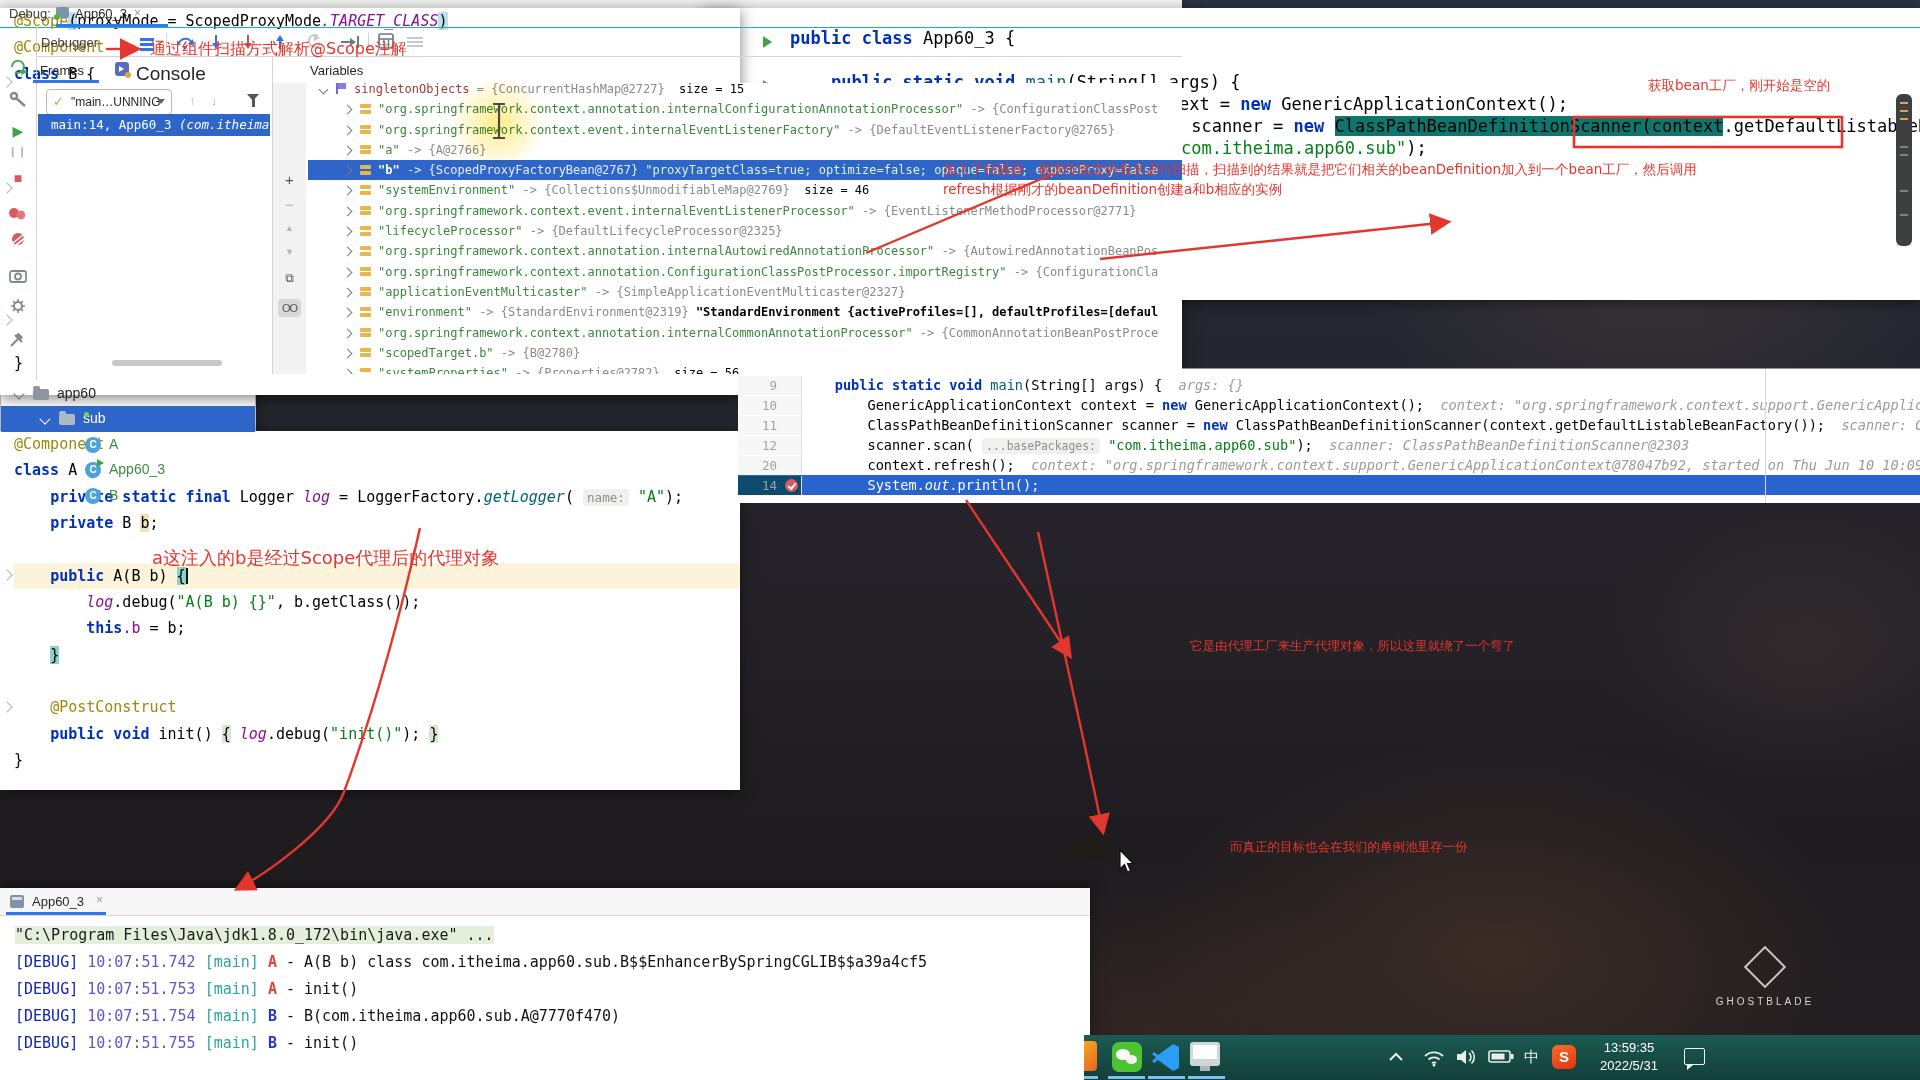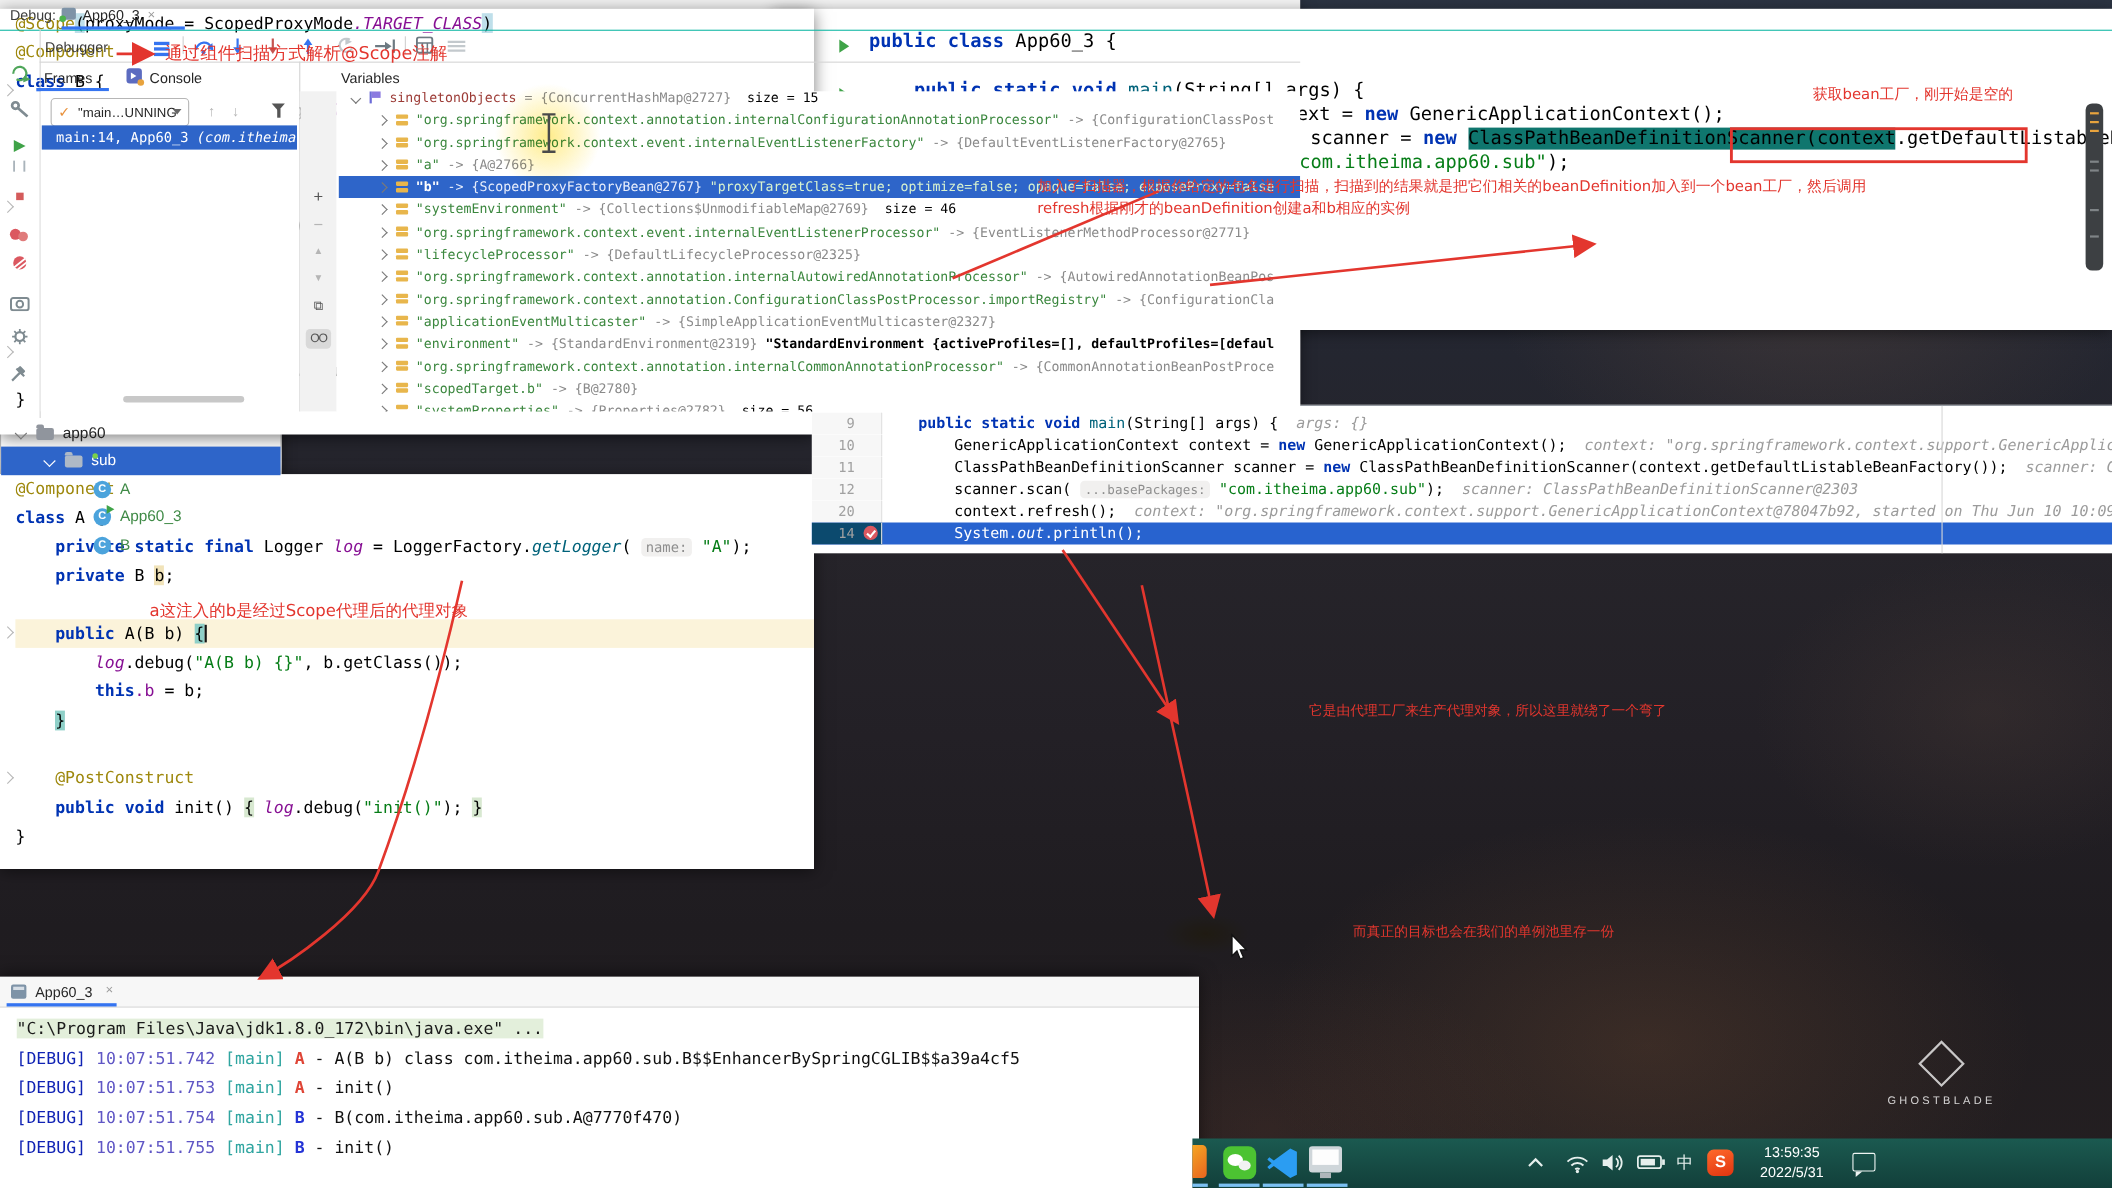--- a/index.html
+++ b/index.html
@@ -86,21 +86,21 @@
   .dbg-toolbar{position:absolute;left:36px;top:27px;width:1146px;height:29px;border-bottom:1px solid #d4d4d4;}
   .tb-label{position:absolute;left:41px;top:35px;font-size:13px;color:#3c3c3c;}
   .ham{position:absolute;left:140px;top:38px;width:14px;height:2.5px;background:#3574f0;box-shadow:0 5px 0 #3574f0,0 10px 0 #3574f0;}
   .tsep{position:absolute;top:33px;width:1px;height:16px;background:#d0d0d0;}
   .dbg-tabsrow{position:absolute;left:36px;top:56px;width:1146px;height:27px;}
   .ftab{position:absolute;left:40px;top:63px;font-size:13px;color:#262626;}
   .ftabline{position:absolute;left:33px;top:80px;width:66px;height:3px;background:#3574f0;}
   .ctab-icon{position:absolute;left:115px;top:62px;width:14px;height:14px;background:#5c6bc0;border-radius:3px;}
   .ctab-icon::before{content:"";position:absolute;left:4px;top:4px;border-left:5px solid #fff;border-top:3px solid transparent;border-bottom:3px solid transparent;}
   .ctab-icon::after{content:"";position:absolute;right:-2px;bottom:-2px;width:6px;height:6px;border-radius:50%;background:#e8a33d;}
-  .ctab{position:absolute;left:136px;top:63px;font-size:13px;color:#262626;}
+  .ctab{position:absolute;left:136px;top:63px;font-size:19px;color:#262626;}
   .vlabel{position:absolute;left:310px;top:63px;font-size:13px;color:#262626;}
   .vdivider{position:absolute;left:272px;top:56px;width:1px;height:318px;background:#d4d4d4;}
   .frames-panel{position:absolute;left:37px;top:83px;width:235px;height:291px;background:#fff;}
   .dropdown{position:absolute;left:9px;top:6px;width:124px;height:24px;background:#fff;border:1px solid #b6b6b6;border-radius:4px;}
   .dd-check{position:absolute;left:6px;top:4px;color:#e8913c;font-size:13px;font-weight:bold;}
   .dd-label{position:absolute;left:24px;top:5px;font-size:12px;color:#262626;}
   .dd-arrow{position:absolute;right:6px;top:9px;width:0;height:0;border-top:5px solid #666;border-left:4px solid transparent;border-right:4px solid transparent;}
   .fr-up,.fr-dn{position:absolute;top:10px;font-size:13px;color:#b5b5b5;}
   .funnel{position:absolute;left:210px;top:11px;width:0;height:0;border-top:7px solid #555;border-left:6px solid transparent;border-right:6px solid transparent;}
   .funnel::after{content:"";position:absolute;left:-1.5px;top:-2px;width:3px;height:8px;background:#555;}
@@ -500,17 +500,17 @@
     <g stroke="#4a4a4a" stroke-width="2.2">
       <path d="M499,104 v34 M493,104 h12 M493,138 h12"></path>
     </g>
     <polygon points="1120,850 1120,869 1124.5,864.5 1127.5,872 1130.5,870.5 1127.5,863.5 1133,863.5" fill="#fff" stroke="#111" stroke-width="1.2"></polygon>
   </svg>
 
   <div class="redtext" style="left:150px;top:39px;font-size:16px">通过组件扫描方式解析@Scope注解</div>
   <div class="redtext" style="left:1648px;top:77px;font-size:13.5px">获取bean工厂，刚开始是空的</div>
   <div class="redtext" style="left:943px;top:161px;font-size:13.5px">加入了扫描器，根据你给定的包名进行扫描，扫描到的结果就是把它们相关的beanDefinition加入到一个bean工厂，然后调用</div>
   <div class="redtext" style="left:943px;top:181px;font-size:13.5px">refresh根据刚才的beanDefinition创建a和b相应的实例</div>
-  <div class="redtext" style="left:136px;top:546px;font-size:15px">a这注入的b是经过Scope代理后的代理对象</div>
+  <div class="redtext" style="left:152px;top:546px;font-size:18px">a这注入的b是经过Scope代理后的代理对象</div>
   <div class="redtext" style="left:1190px;top:638px;font-size:12.5px">它是由代理工厂来生产代理对象，所以这里就绕了一个弯了</div>
   <div class="redtext" style="left:1230px;top:839px;font-size:12.5px">而真正的目标也会在我们的单例池里存一份</div>
 
 </div>
 
 </body></html>

